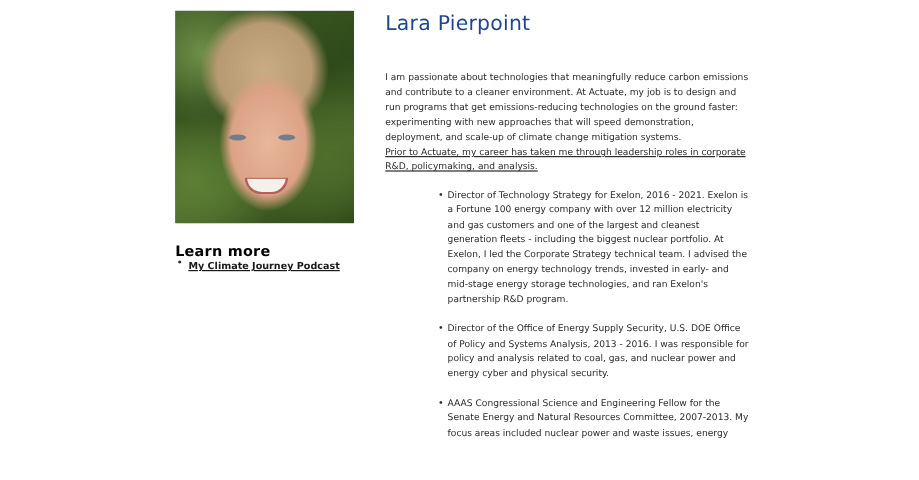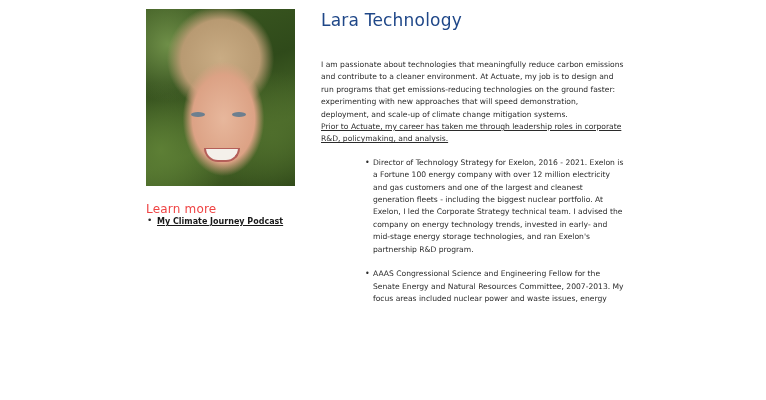--- a/index.html
+++ b/index.html
@@ -24,21 +24,21 @@
     }
     .photo .eye { position: absolute; width: 14px; height: 5px; border-radius: 50%; background: #6d7f8f; top: 103px; }
     .photo .eye.l { left: 45px; }
     .photo .eye.r { left: 86px; }
     .photo .smile {
       position: absolute; left: 58px; top: 139px; width: 36px; height: 14px;
       background: #f4f0ea; border-radius: 0 0 18px 18px; border: 2px solid #b45f59; border-top: 1px solid #b45f59;
     }
     .learn-more {
       margin-top: 16px;
-      font-size: 12px; font-weight: normal; color: #ef4444;
+      font-size: 12px; font-weight: bold; color: #000000;
       letter-spacing: 0.2px;
     }
     .lm-list { padding-left: 10px; list-style: none; }
     .lm-item { position: relative; padding-left: 1px; }
     .lm-item::before { content: "•"; position: absolute; left: -9px; top: -1px; font-size: 9px; color: #2b2b2b; }
     .lm-link { font-size: 8px; font-weight: bold; color: #1a1a1a; text-decoration: underline; display: block; line-height: 12px; }
     .lm-desc { font-size: 7.2px; color: #333; line-height: 11.5px; width: 140px; margin-top: 1px; }
 
     .main { position: absolute; left: 321px; top: 9px; width: 310px; }
     .name { font-size: 17px; color: #1f4788; font-weight: normal; line-height: 22px; letter-spacing: 0.2px; }
@@ -62,21 +62,22 @@
     </div>
     <h3 class="learn-more">Learn more</h3>
     <ul class="lm-list">
       <li class="lm-item">
         <a class="lm-link" href="#">My Climate Journey Podcast</a>
       </li>
     </ul>
   </aside>
 
   <main class="main">
-    <h1 class="name">Lara Technology</h1>
+    <h1 class="name">Lara Pierpoint</h1>
     <p class="para p1">I am passionate about technologies that meaningfully reduce carbon emissions and contribute to a cleaner environment. At Actuate, my job is to design and run programs that get emissions-reducing technologies on the ground faster: experimenting with new approaches that will speed demonstration, deployment, and scale-up of climate change mitigation systems.</p>
     <p class="para p2">Prior to Actuate, my career has taken me through leadership roles in corporate R&amp;D, policymaking, and analysis.</p>
     <ul class="roles">
       <li class="role">Director of Technology Strategy for Exelon, 2016 - 2021. Exelon is a Fortune 100 energy company with over 12 million electricity and gas customers and one of the largest and cleanest generation fleets - including the biggest nuclear portfolio. At Exelon, I led the Corporate Strategy technical team. I advised the company on energy technology trends, invested in early- and mid-stage energy storage technologies, and ran Exelon's partnership R&amp;D program.</li>
+      <li class="role">Director of the Office of Energy Supply Security, U.S. DOE Office of Policy and Systems Analysis, 2013 - 2016. I was responsible for policy and analysis related to coal, gas, and nuclear power and energy cyber and physical security.</li>
       <li class="role">AAAS Congressional Science and Engineering Fellow for the Senate Energy and Natural Resources Committee, 2007-2013. My focus areas included nuclear power and waste issues, energy</li>
     </ul>
   </main>
 </div>
 
 </body></html>

